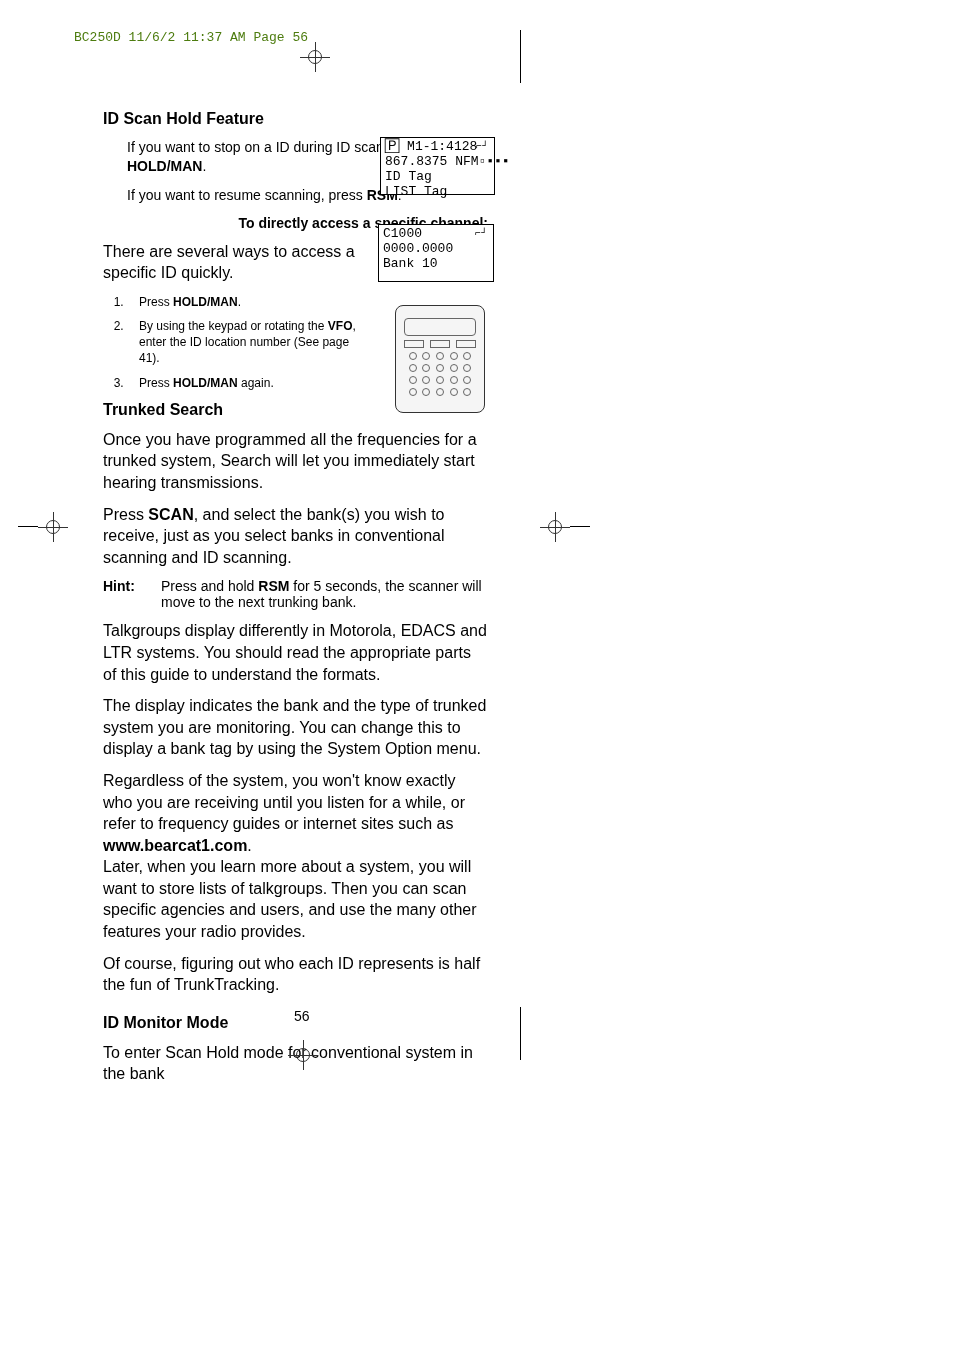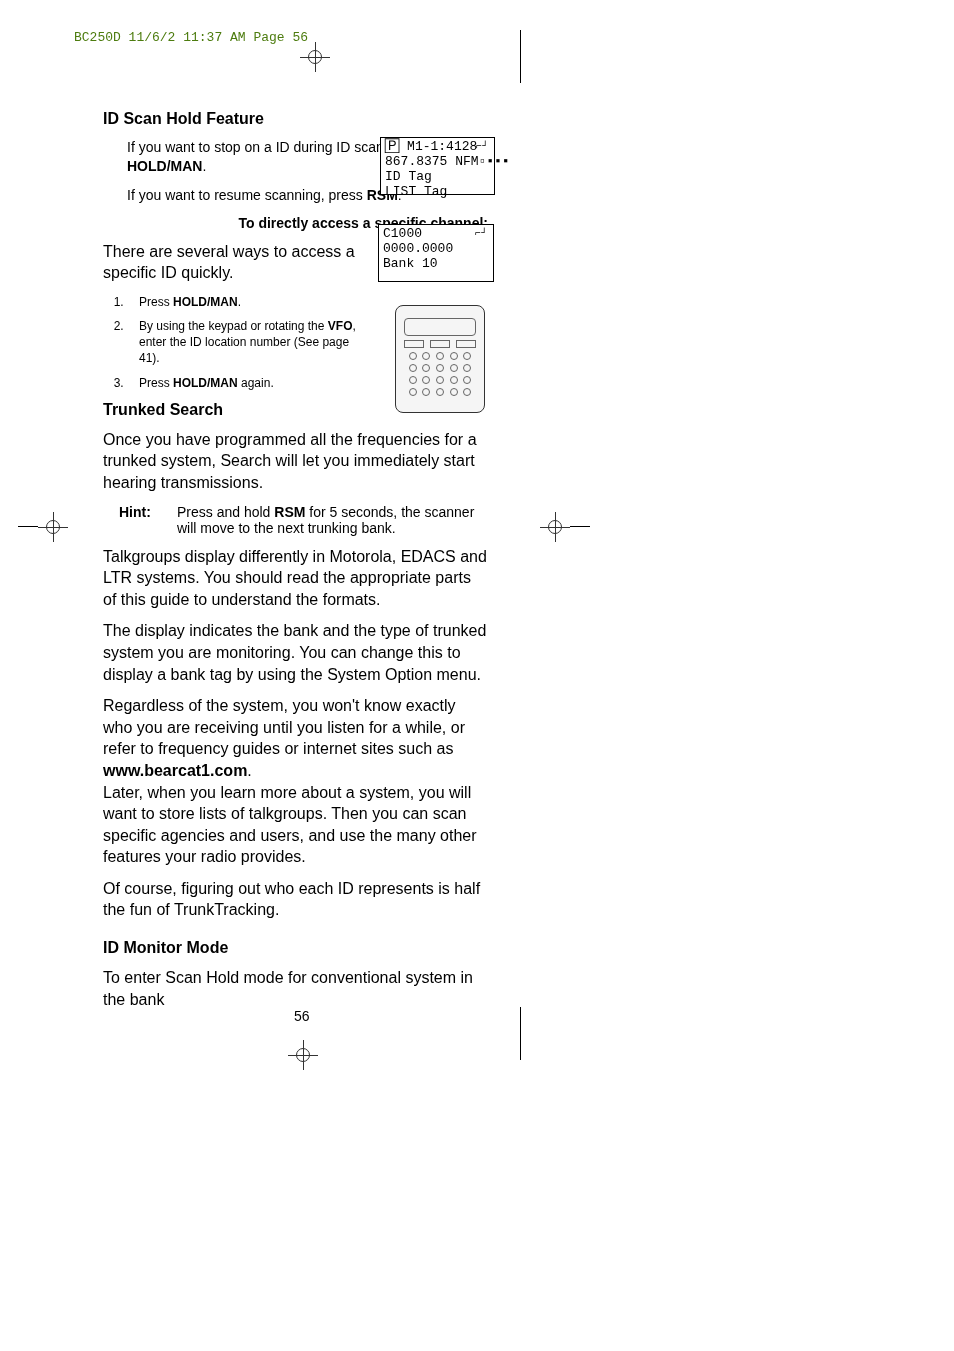--- a/index.html
+++ b/index.html
@@ -102,21 +102,21 @@
     }
     ol li {
       font-size: 12px;
       line-height: 1.35;
       margin-bottom: 8px;
       padding-left: 12px;
     }
     .hint-row {
       display: flex;
       margin-bottom: 10px;
-      margin-left: 16px;
+      margin-left: 0;
     }
     .hint-label {
       font-weight: bold;
       width: 58px;
       flex-shrink: 0;
     }
     .hint-text {
       flex: 1;
     }
     .lcd-box {
@@ -284,20 +284,23 @@
     <li style="width:240px;">
       <span>By using the keypad or rotating the </span><b>VFO</b><span>, enter the ID location number (See page 41).</span>
     </li>
     <li>
       <span>Press </span><b>HOLD/MAN</b><span> again.</span>
     </li>
   </ol>
 
   <h2 style="margin-top:2px;">Trunked Search</h2>
   <p class="para-no-indent">Once you have programmed all the frequencies for a trunked system, Search will let you immediately start hearing transmissions.</p>
+  <p class="para-no-indent">
+    <span>Press </span><b>SCAN</b><span>, and select the bank(s) you wish to receive, just as you select banks in conventional scanning and ID scanning.</span>
+  </p>
   <div class="hint-row">
     <div class="hint-label">Hint:</div>
     <div class="hint-text">
       <span>Press and hold </span><b>RSM</b><span> for 5 seconds, the scanner will move to the next trunking bank.</span>
     </div>
   </div>
   <p class="para-no-indent">Talkgroups display differently in Motorola, EDACS and LTR systems. You should read the appropriate parts of this guide to understand the formats.</p>
   <p class="para-no-indent">The display indicates the bank and the type of trunked system you are monitoring. You can change this to display a bank tag by using the System Option menu.</p>
   <p class="para-no-indent" style="margin-bottom:0;">
     <span>Regardless of the system, you won't know exactly who you are receiving until you listen for a while, or refer to frequency guides or internet sites such as </span><b>www.bearcat1.com</b><span>.</span>

